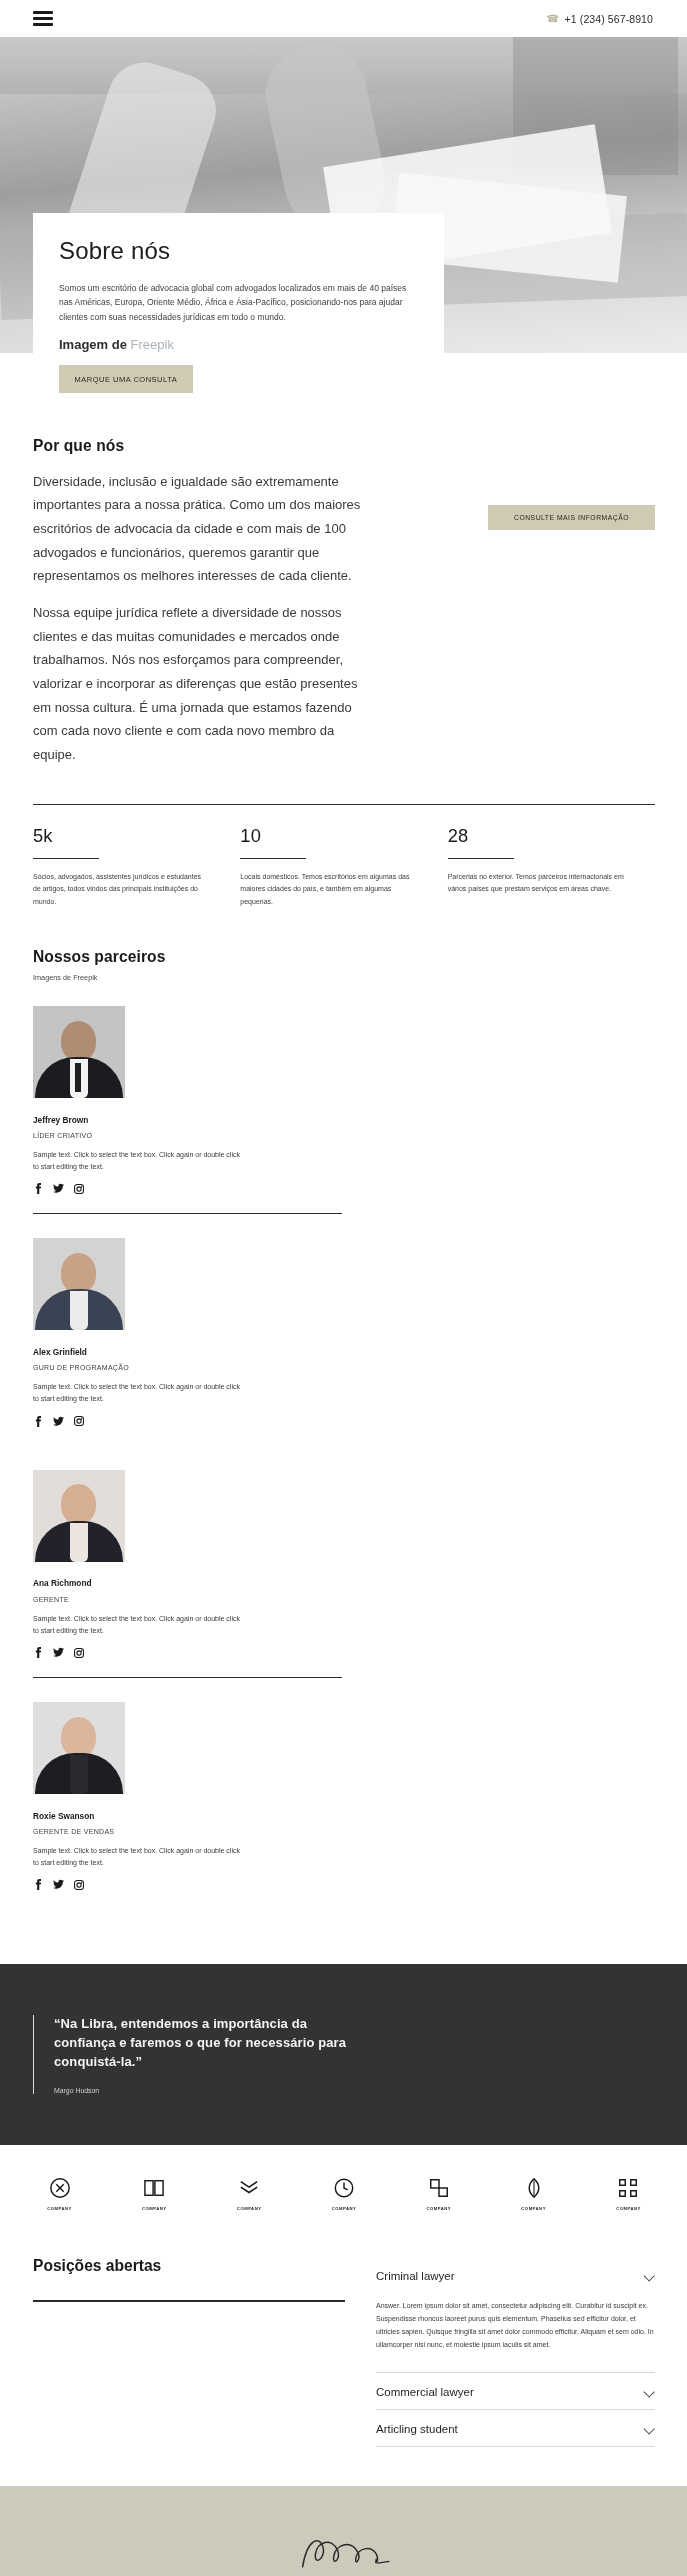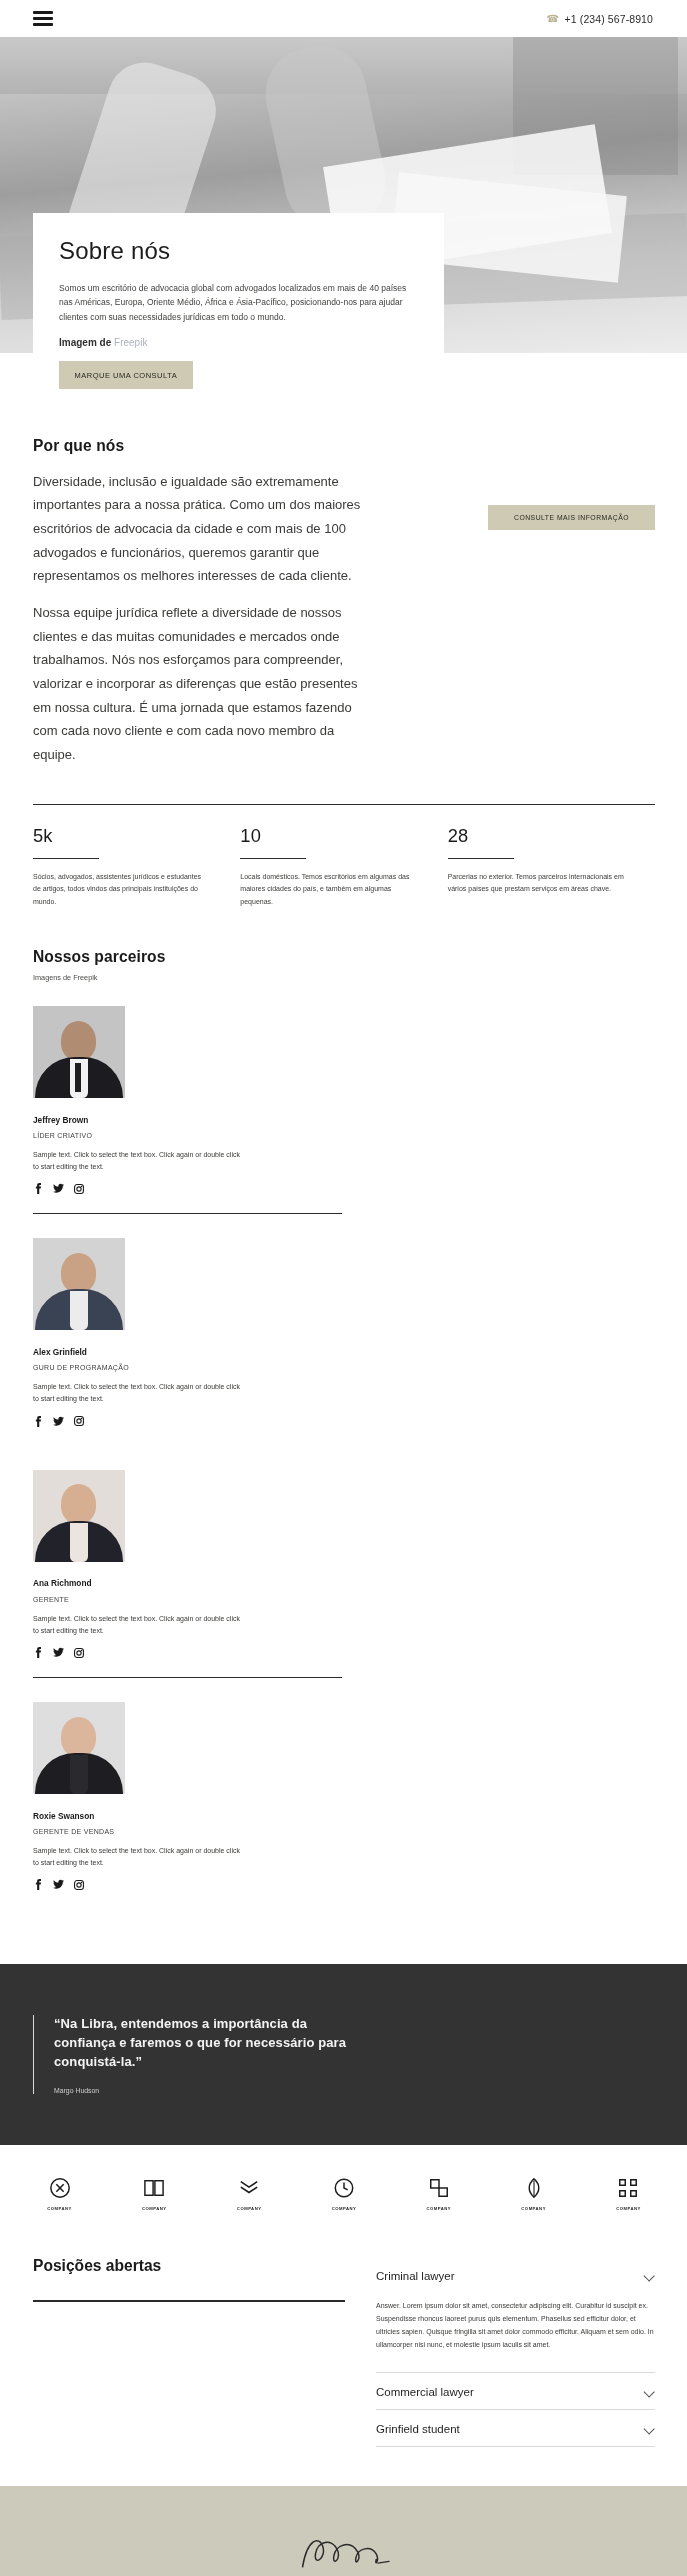--- a/index.html
+++ b/index.html
@@ -80,21 +80,21 @@
     letter-spacing: 0.2px;
     color: #1d1d1d;
     margin-bottom: 15.6px;
   }
   .about-card p.lead {
     font-size: 8.5px;
     line-height: 1.72;
     color: #41413f;
     max-width: 358px;
   }
-  .credit { font-size: 10px; margin-top: 13px; color: #2f2f2f; font-weight: 700; }
+  .credit { font-size: 13px; margin-top: 13px; color: #2f2f2f; font-weight: 700; }
   .credit a { color: #a9b4bd; font-weight: 400; text-decoration: none; }
   .btn-beige {
     display: inline-block;
     margin-top: 13px;
     background: #cfcab3;
     color: #26261f;
     font-size: 7.5px;
     letter-spacing: 0.5px;
     padding: 9.2px 15.6px;
     border: none;
@@ -526,21 +526,21 @@
 
       <div class="accordion-item">
         <div class="acc-head">
           <div class="acc-title">Commercial lawyer</div>
           <div class="chev"></div>
         </div>
       </div>
 
       <div class="accordion-item">
         <div class="acc-head">
-          <div class="acc-title">Grinfield student</div>
+          <div class="acc-title">Articling student</div>
           <div class="chev"></div>
         </div>
       </div>
 
     </div>
   </div>
 
   <div class="cta">
     <div class="signature">
       <svg width="138" height="46" viewBox="0 0 150 50">

